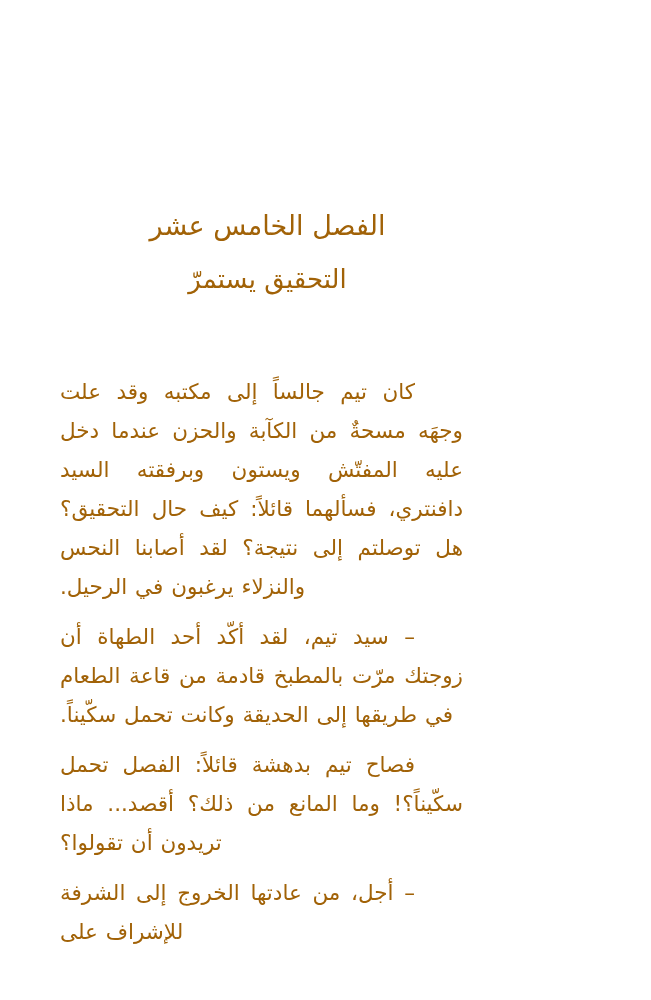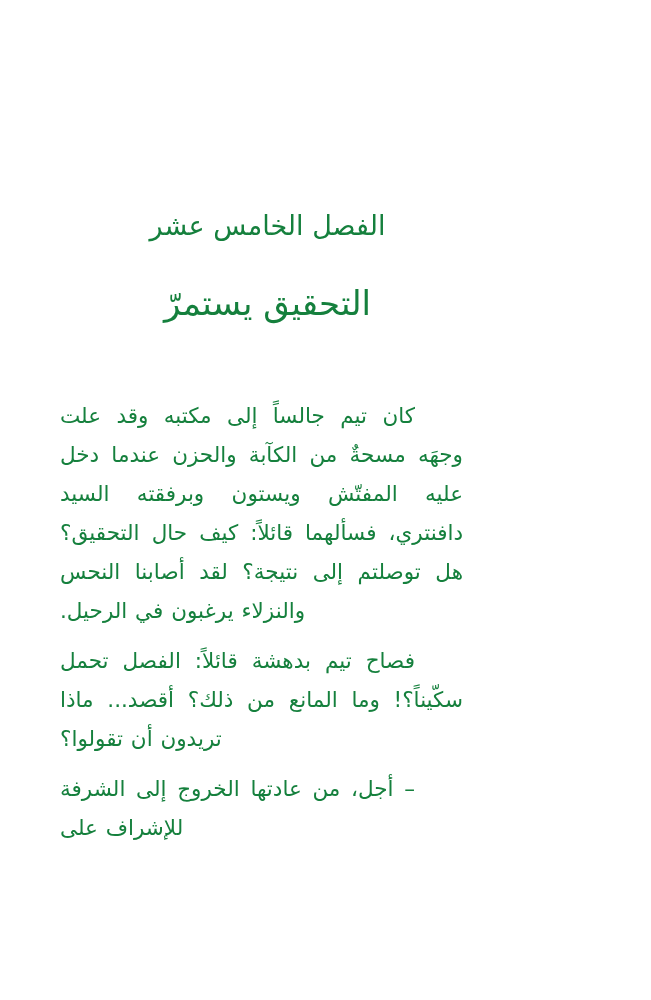--- a/index.html
+++ b/index.html
@@ -8,36 +8,36 @@
     background: #ffffff;
   }
   .page {
     position: relative;
     width: 534px;
     height: 1000px;
     background: #ffffff;
     box-sizing: border-box;
     padding: 207px 59px 0 60px;
     font-family: "DejaVu Sans", sans-serif;
-    color: #15803d;
+    color: #a16207;
     direction: rtl;
     overflow: hidden;
   }
   .chapter-title {
     font-size: 27px;
     font-weight: normal;
     text-align: center;
     margin: 0;
     line-height: 38px;
   }
   .chapter-subtitle {
-    font-size: 34px;
+    font-size: 26px;
     font-weight: normal;
     text-align: center;
-    margin: 40px 0 0 0;
+    margin: 16px 0 0 0;
     line-height: 37px;
   }
   .body-text {
     margin-top: 74px;
   }
   .body-text p {
     margin: 0 12px 11px 0;
     font-size: 21.5px;
     line-height: 39px;
     text-align: justify;
@@ -47,16 +47,17 @@
   }
 </style>
 </head>
 <body>
 
 <div class="page">
   <h1 class="chapter-title">الفصل الخامس عشر</h1>
   <h2 class="chapter-subtitle">التحقيق يستمرّ</h2>
   <div class="body-text">
     <p>كان تيم جالساً إلى مكتبه وقد علت وجهَه مسحةٌ من الكآبة والحزن عندما دخل عليه المفتّش ويستون وبرفقته السيد دافنتري، فسألهما قائلاً: كيف حال التحقيق؟ هل توصلتم إلى نتيجة؟ لقد أصابنا النحس والنزلاء يرغبون في الرحيل.</p>
+    <p>– سيد تيم، لقد أكّد أحد الطهاة أن زوجتك مرّت بالمطبخ قادمة من قاعة الطعام في طريقها إلى الحديقة وكانت تحمل سكّيناً.</p>
     <p>فصاح تيم بدهشة قائلاً: الفصل تحمل سكّيناً؟! وما المانع من ذلك؟ أقصد... ماذا تريدون أن تقولوا؟</p>
     <p>– أجل، من عادتها الخروج إلى الشرفة للإشراف على</p>
   </div>
 </div>
 
 </body></html>

